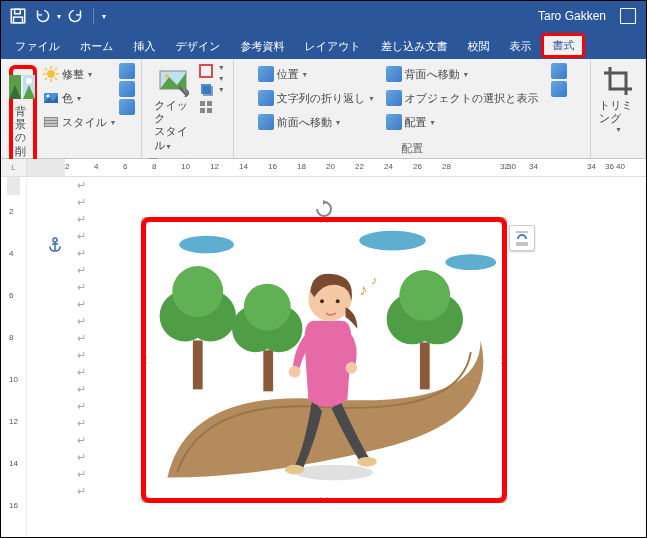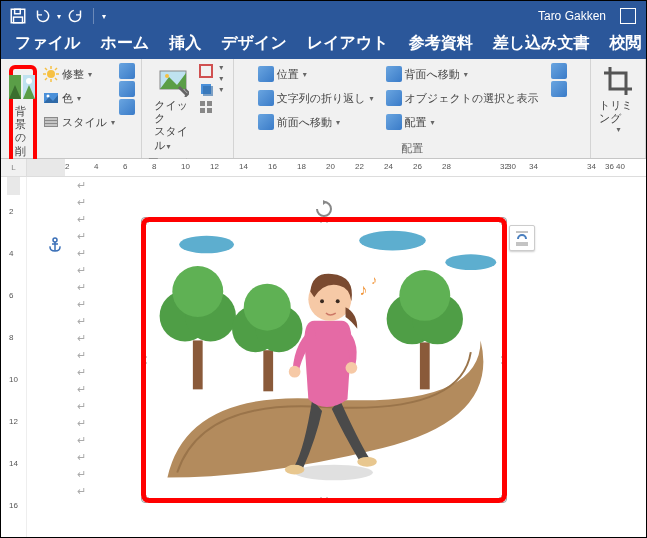--- a/index.html
+++ b/index.html
@@ -10,21 +10,21 @@
   .qat { display: flex; align-items: center; gap: 6px; padding: 0 8px; }
   .qat .ico { width: 18px; height: 18px; display: flex; align-items: center; justify-content: center; }
   .qat .ico svg { stroke: #fff; fill: none; }
   .qat .sep { width: 1px; height: 16px; background: rgba(255,255,255,0.3); margin: 0 2px; }
   .qat .caret { font-size: 8px; color: #fff; }
   .title-right { margin-left: auto; display: flex; align-items: center; gap: 14px; padding-right: 10px; }
   .title-right .win-ico { width: 16px; height: 16px; border: 1.5px solid #fff; }
 
   
   .tabs { height: 28px; background: #2b579a; display: flex; align-items: flex-end; padding: 0 4px; }
-  .tab { color: #fff; font-size: 16px; padding: 5px 10px 5px; cursor: pointer; white-space: nowrap; font-weight: bold; }
+  .tab { color: #fff; font-size: 11px; padding: 5px 10px 5px; cursor: pointer; white-space: nowrap; }
   .tab.active { background: #f1f1f1; color: #2b579a; }
   .tab.highlighted { border: 3px solid #ff0000; border-radius: 4px; padding: 2px 8px; margin-bottom: 1px; }
 
   
   .ribbon { height: 100px; background: #f1f1f1; border-bottom: 1px solid #c6c6c6; display: flex; position: relative; }
   .group { border-right: 1px solid #d4d4d4; display: flex; flex-direction: column; align-items: center; justify-content: space-between; padding: 4px 6px 2px; }
   .group-label { font-size: 11px; color: #666; margin-top: 2px; text-align: center; }
   .group-body { display: flex; align-items: flex-start; gap: 4px; flex: 1; }
   .btn-large { display: flex; flex-direction: column; align-items: center; justify-content: center; width: 42px; font-size: 11px; color: #444; line-height: 1.2; padding: 2px; }
   .btn-large .lic { width: 32px; height: 32px; margin-bottom: 2px; }
@@ -108,22 +108,22 @@
     <span>Taro Gakken</span>
     <span class="win-ico"></span>
   </div>
 </div>
 
 <div class="tabs">
   <div class="tab">ファイル</div>
   <div class="tab">ホーム</div>
   <div class="tab">挿入</div>
   <div class="tab">デザイン</div>
+  <div class="tab">参考資料</div>
   <div class="tab">レイアウト</div>
-  <div class="tab">参考資料</div>
   <div class="tab">差し込み文書</div>
   <div class="tab">校閲</div>
   <div class="tab">表示</div>
   <div class="tab active highlighted">書式</div>
 </div>
 
 <div class="ribbon">
 
   <div class="group">
     <div class="group-body">

